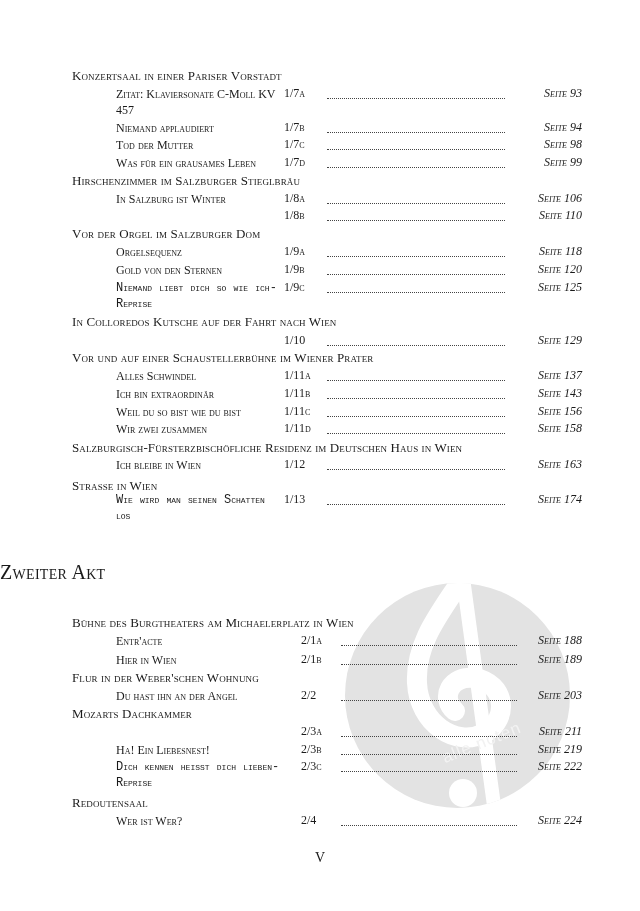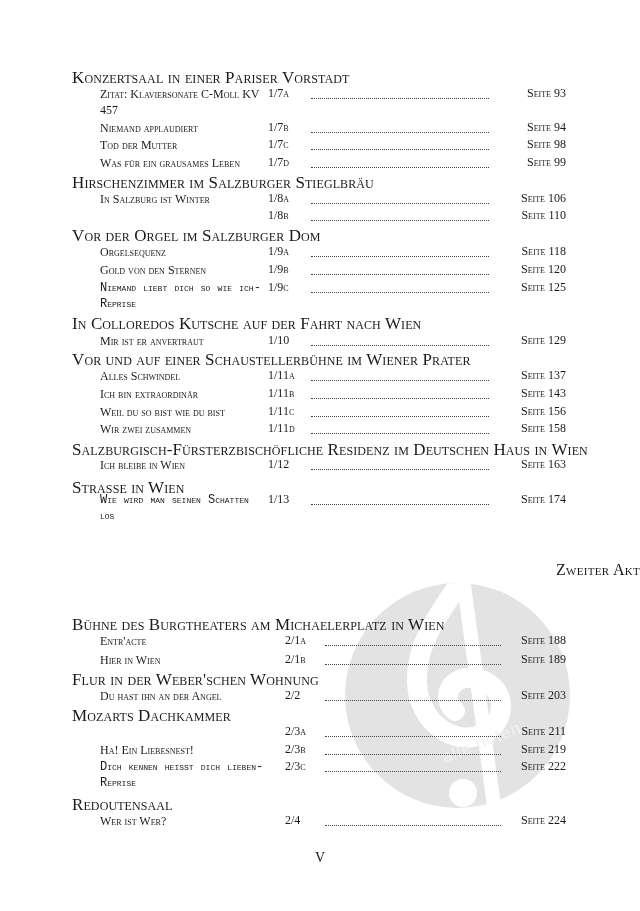--- a/index.html
+++ b/index.html
@@ -4,34 +4,34 @@
 <style>
   html, body { margin:0; padding:0; background:#ffffff; }
   body { width:640px; height:911px; position:relative; overflow:hidden;
          font-family:"Liberation Serif","DejaVu Serif",serif; color:#1a1a1a; }
   .watermark { position:absolute; left:345px; top:583px; width:225px; height:225px;
                border-radius:50%; background:#e3e3e3; z-index:0; overflow:hidden; }
   .watermark svg { position:absolute; left:0; top:0; }
   .wm-text { position:absolute; left:95px; top:150px; font-family:"Liberation Sans",sans-serif;
              font-size:17px; color:#f2f2f2; transform:rotate(-22deg); letter-spacing:1px; }
   .content { position:absolute; left:0; top:0; width:640px; z-index:1; }
-  .scene { position:absolute; left:72px; font-size:17px; font-variant:small-caps; white-space:nowrap; letter-spacing:0.1px; }
-  .song { position:absolute; left:0; width:529px; height:16px; font-size:12px; }
+  .scene { position:absolute; left:72px; font-size:13px; font-variant:small-caps; white-space:nowrap; letter-spacing:0.1px; }
+  .song { position:absolute; left:16px; width:529px; height:16px; font-size:12px; }
   .song .title { position:absolute; left:100px; width:165px; font-variant:small-caps; line-height:16px; }
   .song .title.wrap2 { white-space:normal;font-family:Liberation Mono, monospace; }
   .song .num { position:absolute; font-variant:small-caps; font-size:12px; }
   .song .dots { position:absolute; height:1px; top:11px;
                 border-bottom:1.3px dotted #444; }
-  .song .page { position:absolute; left:520px; width:46px; text-align:right; font-variant:small-caps; white-space:nowrap; }
+  .song .page { position:absolute; left:520px; width:46px; text-align:right; font-variant:small-caps; white-space:nowrap;font-style:italic; }
   .act1 .num { left:268px; }
   .act1 .dots { left:311px; width:178px; }
   .act2 .num { left:285px; }
   .act2 .dots { left:325px; width:176px; }
-  .act-title { position:absolute; left:0; width:640px; text-align:right; top:561px;
-               font-size:16px; font-variant:small-caps; letter-spacing:0.3px; }
+  .act-title { position:absolute; left:0; width:640px; text-align:left; top:561px;
+               font-size:20px; font-variant:small-caps; letter-spacing:0.3px; }
   .folio { position:absolute; left:0; width:640px; text-align:center; top:850px; font-size:14px; }
 </style>
 </head>
 <body>
 
 <div class="watermark">
   <svg width="225" height="225" viewBox="0 0 225 225">
     <path d="M118 -5 C 95 30, 70 60, 72 100 C 74 140, 110 165, 140 150 C 165 135, 160 100, 130 95 C 105 92, 95 115, 110 128" fill="none" stroke="#ffffff" stroke-width="20" stroke-linecap="round"></path>
     <path d="M118 -5 L 150 230" fill="none" stroke="#ffffff" stroke-width="14"></path>
     <circle cx="118" cy="210" r="14" fill="#ffffff"></circle>
@@ -96,21 +96,20 @@
   </div>
   <div class="song act1" style="top:280px">
     <span class="title wrap2">Niemand liebt dich so wie ich-Reprise</span>
     <span class="num">1/9c</span>
     <span class="dots"></span>
     <span class="page"><span>Seite</span> <span>125</span></span>
   </div>
 
   <div class="scene" style="top:314px">In Colloredos Kutsche auf der Fahrt nach Wien</div>
   <div class="song act1" style="top:333px">
-    <span class="title">Mir ist er anvertraut</span>
     <span class="num">1/10</span>
     <span class="dots"></span>
     <span class="page"><span>Seite</span> <span>129</span></span>
   </div>
 
   <div class="scene" style="top:350px">Vor und auf einer Schaustellerbühne im Wiener Prater</div>
   <div class="song act1" style="top:368px">
     <span class="title">Alles Schwindel</span>
     <span class="num">1/11a</span>
     <span class="dots"></span>

